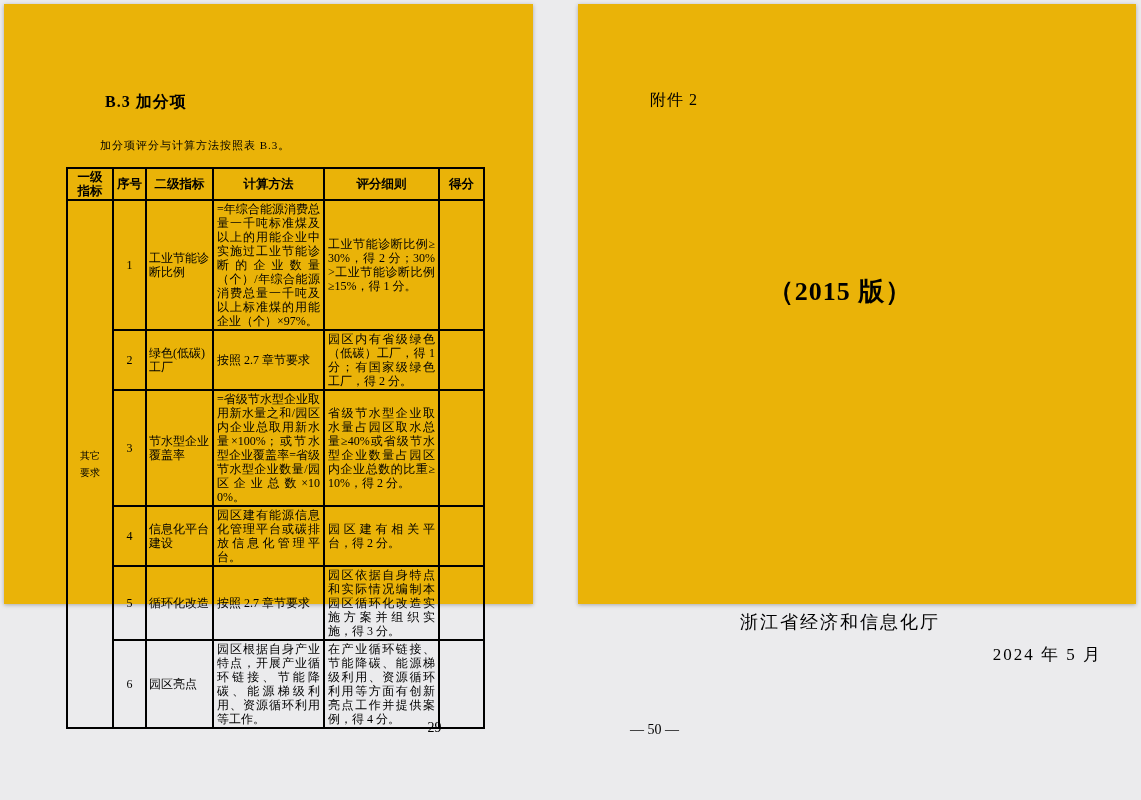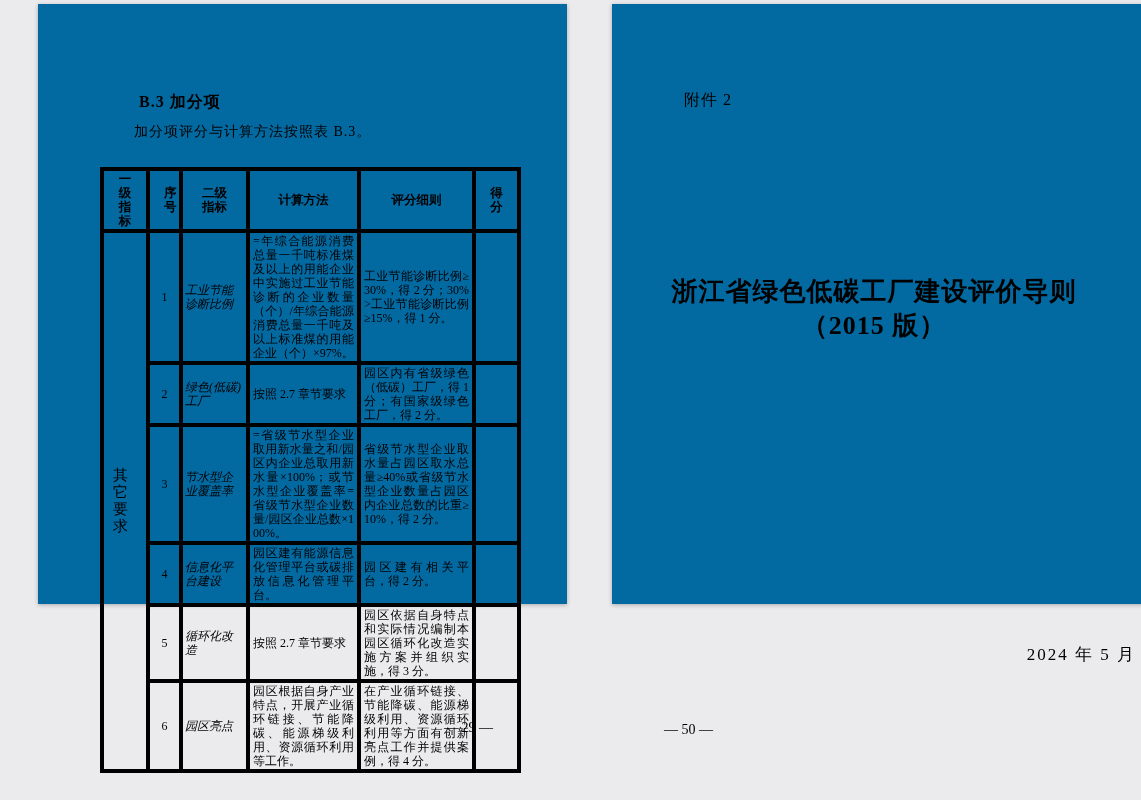--- a/index.html
+++ b/index.html
@@ -6,68 +6,67 @@
   body {
     width: 1141px; height: 800px;
     background: #ebebed;
     position: relative;
     font-family: "Liberation Serif", "DejaVu Serif", serif;
     color: #000;
     overflow: hidden;
   }
   .page {
     position: absolute; top: 4px; height: 600px;
-    background: #0369a1;
+    background: #eab308;
     box-shadow: 0 1px 4px rgba(0,0,0,0.28);
-    margin-left: 34px;
   }
   .page-left  { left: 4px;   width: 529px; }
   .page-right { left: 578px; width: 558px; font-family: Liberation Serif, serif; }
 
   
   .b3-heading {
     position: absolute; left: 101px; top: 88px;
     font-size: 16px; font-weight: bold; letter-spacing: 1px;
   }
   .b3-para {
-    position: absolute; left: 96px; top: 119px;
-    font-size: 14px; letter-spacing: 1px;
+    position: absolute; left: 96px; top: 134px;
+    font-size: 11px; letter-spacing: 1px;
   }
   .table-caption {
     position: absolute; left: 62px; top: 142px; width: 417px;
     text-align: center; font-size: 14px; font-weight: bold; letter-spacing: 1px;
   }
   table.score-table {
     position: absolute; left: 62px; top: 163px;
     width: 417px; table-layout: fixed;
     border-collapse: collapse;
     border: 2px solid #000;
   }
   .score-table th, .score-table td {
-    border: 4px solid #000000;
+    border: 2px solid #000000;
     font-size: 12px; line-height: 14px;
     padding: 1px 3px;
     vertical-align: middle;
     overflow: hidden;
     word-break: break-all;
   }
   .score-table th {
-    font-weight: bold; font-size: 12.5px; text-align: center; padding: 1px 14px;
+    font-weight: bold; font-size: 12.5px; text-align: center; padding: 1px 2px;
   }
   .score-table th.h-group { padding: 1px 9px; }
   tr.row-header { height: 29px; }
   tr.row-1 { height: 120px; }
   tr.row-2 { height: 59px; }
   tr.row-3 { height: 99px; }
   tr.row-4 { height: 45px; }
   tr.row-5 { height: 61px; }
   tr.row-6 { height: 73px; }
-  td.c-group { text-align: left; padding: 0 9px; font-size: 15px; line-height: 17px; }
+  td.c-group { text-align: center; padding: 0 9px; font-size: 10px; line-height: 17px; }
   td.c-no    { text-align: center; }
-  td.c-ind   { padding: 1px 2px; text-align: left; font-style: italic; }
+  td.c-ind   { padding: 1px 2px; text-align: left; }
   td.c-method, td.c-rule {
     text-align: justify; text-justify: inter-character;
   }
   .pagenum {
     position: absolute; top: 716px;
     font-size: 14px; width: 100px;
   }
   .pagenum-left  { left: 406px; }
   .pagenum-right { left: 52px; top: 718px; }
 
@@ -165,21 +164,21 @@
     </table>
 
   <div class="pagenum pagenum-left">— 29 —</div>
 </div>
 
 <div class="page page-right">
 
   <div class="attachment-label">附件 2</div>
 
   <div class="doc-title">
-    <div>浙江省绿色低碳工厂建设评价导则</div>
     <div>（2015 版）</div>
   </div>
 
+  <div class="publisher">浙江省经济和信息化厅</div>
 
   <div class="pub-date">2024 年 5 月</div>
 
   <div class="pagenum pagenum-right">— 50 —</div>
 </div>
 
 </body></html>

